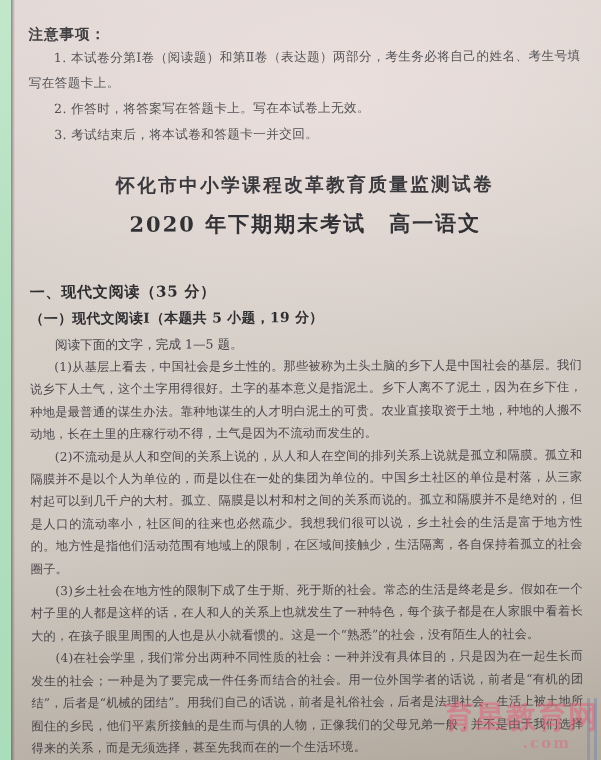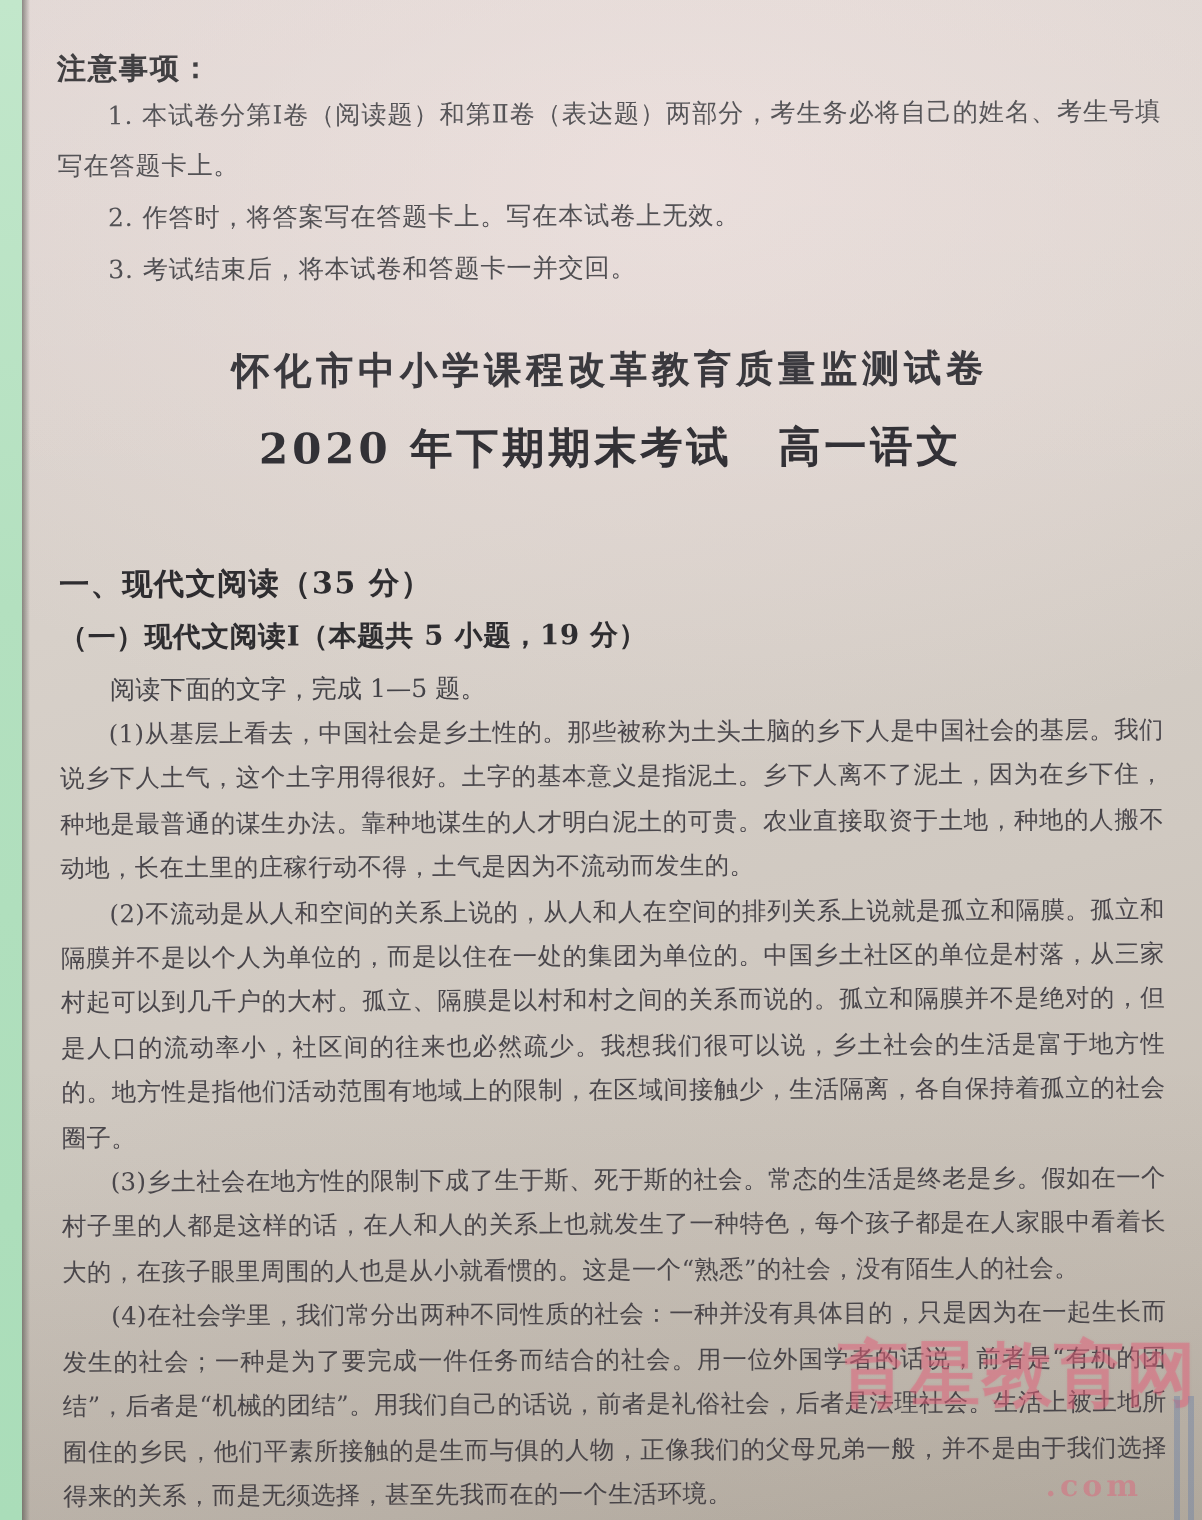--- a/index.html
+++ b/index.html
@@ -75,29 +75,29 @@
   }
   .passage p {
     font-size: 12.2px; line-height: 22.4px; text-align: justify;
     text-indent: 2em; color: #4a474c; letter-spacing: 0.2px;
   }
   .watermark {
     position: absolute; right: 2px; bottom: 10px; width: 185px;
     text-align: right; z-index: 4; pointer-events: none;
   }
   .watermark-text {
-    font-size: 35px; font-weight: bold; letter-spacing: 1px;
+    font-size: 30px; font-weight: bold; letter-spacing: 1px;
     color: rgba(225, 95, 120, 0.38);
     text-shadow: 0 0 1px rgba(225,95,120,0.25);
     line-height: 38px;
   }
   .watermark-suffix {
     font-size: 15px; font-weight: bold; letter-spacing: 2px;
     color: rgba(225, 95, 120, 0.45);
-    margin-right: 28px; line-height: 14px; margin-top: 29px;
+    margin-right: 28px; line-height: 14px;
   }
   .barcode {
     position: absolute; right: 0; bottom: 0; width: 14px; height: 62px;
     background: repeating-linear-gradient(90deg,
       rgba(110, 130, 165, 0.45) 0 3px, rgba(0,0,0,0) 3px 7px);
     z-index: 4; pointer-events: none;
   }
 </style>
 </head>
 <body>

